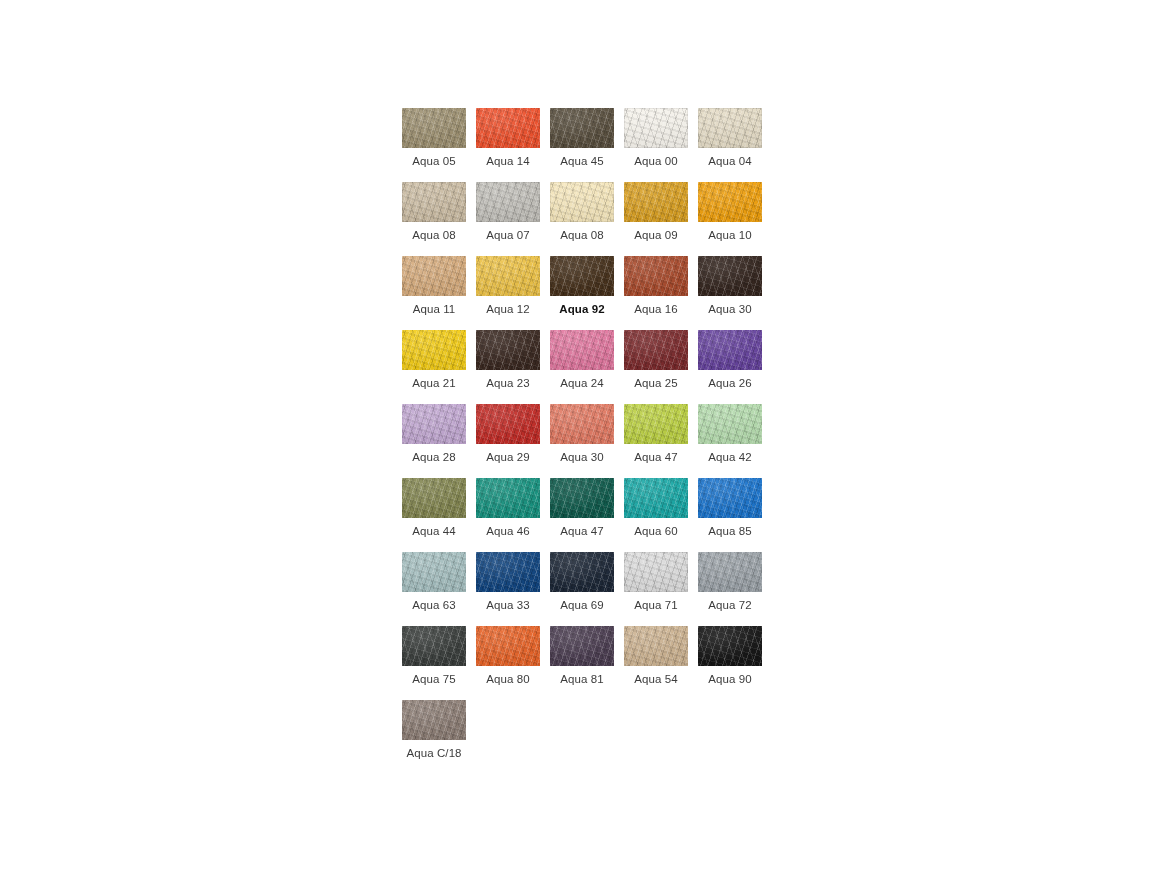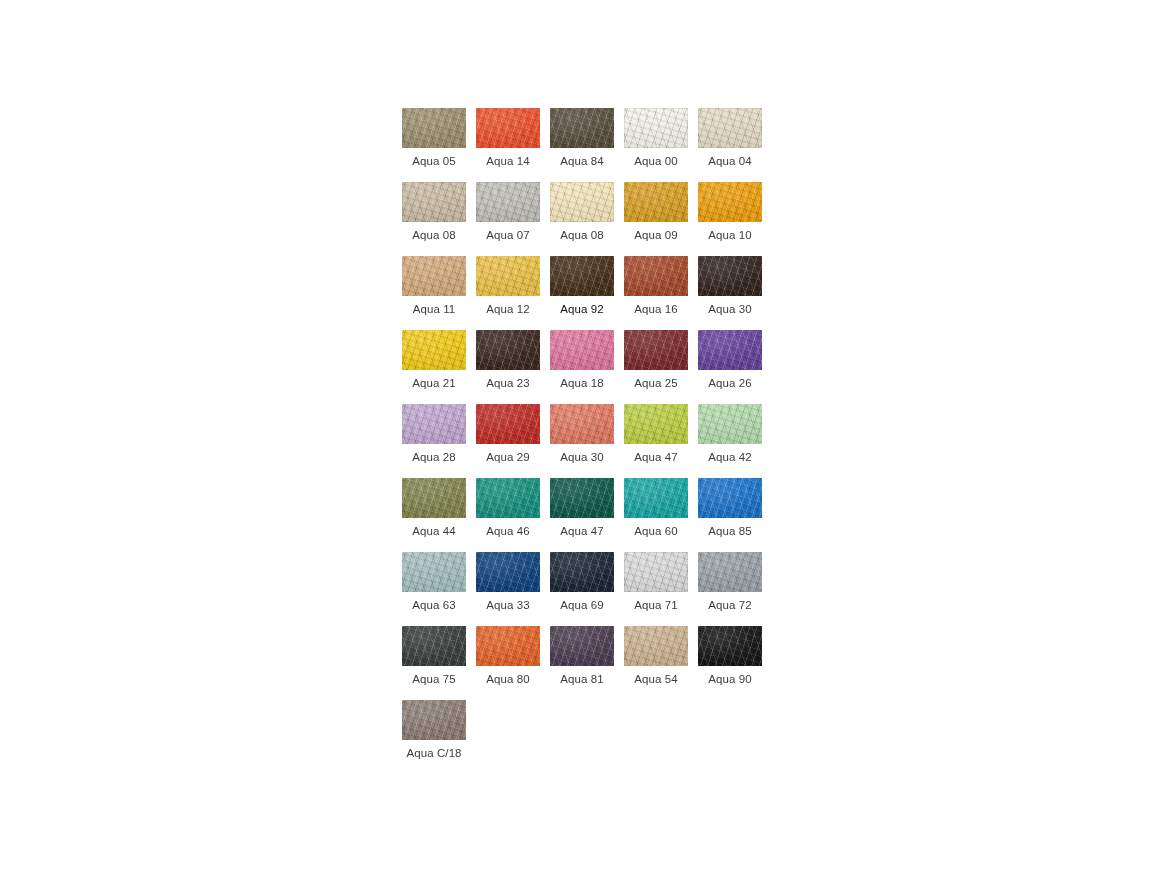--- a/index.html
+++ b/index.html
@@ -100,39 +100,39 @@
     text-align: center;
     font-size: 11.5px;
     line-height: 14px;
     color: #3c3c3c;
     letter-spacing: 0.1px;
     white-space: nowrap;
   }
 
   .swatch-label.emphasis {
     color: #111111;
-    font-weight: 400;
+    font-weight: 700;
   }
 </style>
 </head>
 <body>
 
 <div id="swatch-board">
   <div class="swatch-grid">
       <div class="swatch-cell">
         <div class="swatch-chip" style="background-color: rgb(157, 144, 112);"></div>
         <div class="swatch-label">Aqua 05</div>
       </div>
       <div class="swatch-cell">
         <div class="swatch-chip" style="background-color: rgb(240, 81, 44);"></div>
         <div class="swatch-label">Aqua 14</div>
       </div>
       <div class="swatch-cell">
         <div class="swatch-chip" style="background-color: rgb(89, 79, 62);"></div>
-        <div class="swatch-label">Aqua 84</div>
+        <div class="swatch-label">Aqua 45</div>
       </div>
       <div class="swatch-cell">
         <div class="swatch-chip pale" style="background-color: rgb(246, 243, 236);"></div>
         <div class="swatch-label">Aqua 00</div>
       </div>
       <div class="swatch-cell">
         <div class="swatch-chip pale" style="background-color: rgb(229, 220, 198);"></div>
         <div class="swatch-label">Aqua 04</div>
       </div>
       <div class="swatch-cell">
@@ -178,21 +178,21 @@
       <div class="swatch-cell">
         <div class="swatch-chip" style="background-color: rgb(243, 204, 22);"></div>
         <div class="swatch-label">Aqua 21</div>
       </div>
       <div class="swatch-cell">
         <div class="swatch-chip" style="background-color: rgb(58, 40, 32);"></div>
         <div class="swatch-label">Aqua 23</div>
       </div>
       <div class="swatch-cell">
         <div class="swatch-chip" style="background-color: rgb(225, 119, 159);"></div>
-        <div class="swatch-label">Aqua 18</div>
+        <div class="swatch-label">Aqua 24</div>
       </div>
       <div class="swatch-cell">
         <div class="swatch-chip" style="background-color: rgb(124, 42, 44);"></div>
         <div class="swatch-label">Aqua 25</div>
       </div>
       <div class="swatch-cell">
         <div class="swatch-chip" style="background-color: rgb(102, 67, 158);"></div>
         <div class="swatch-label">Aqua 26</div>
       </div>
       <div class="swatch-cell">

